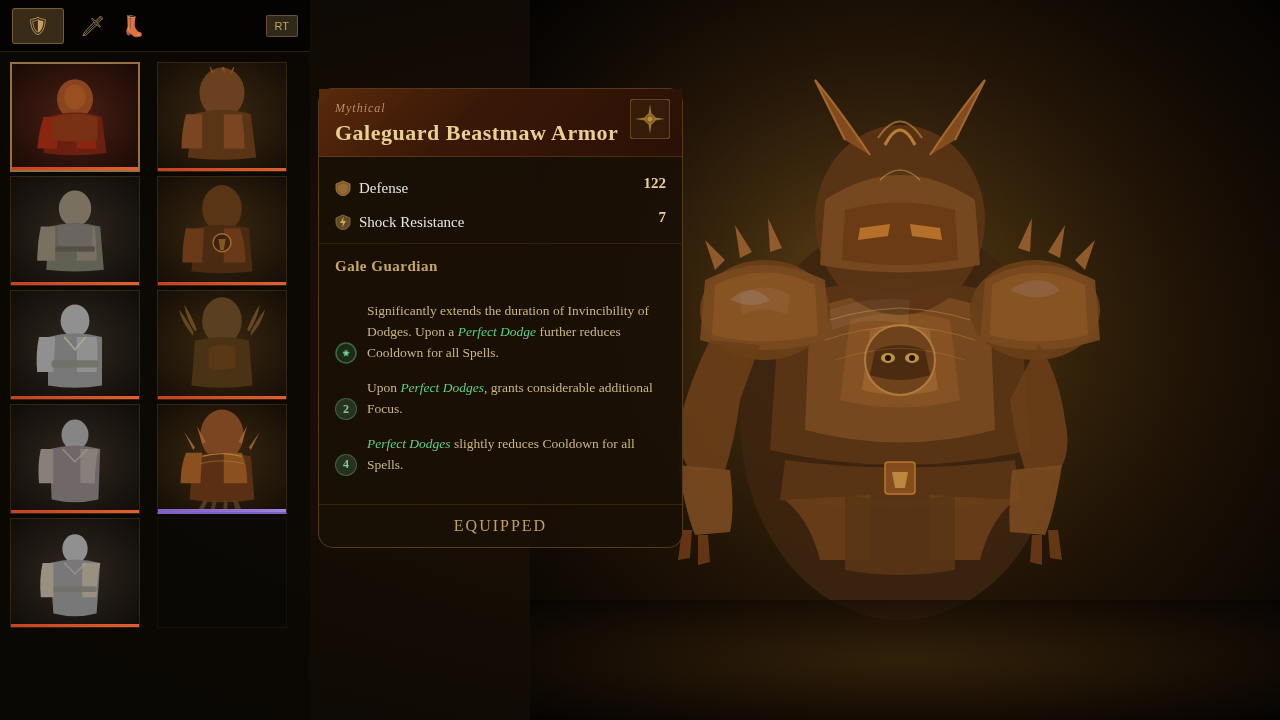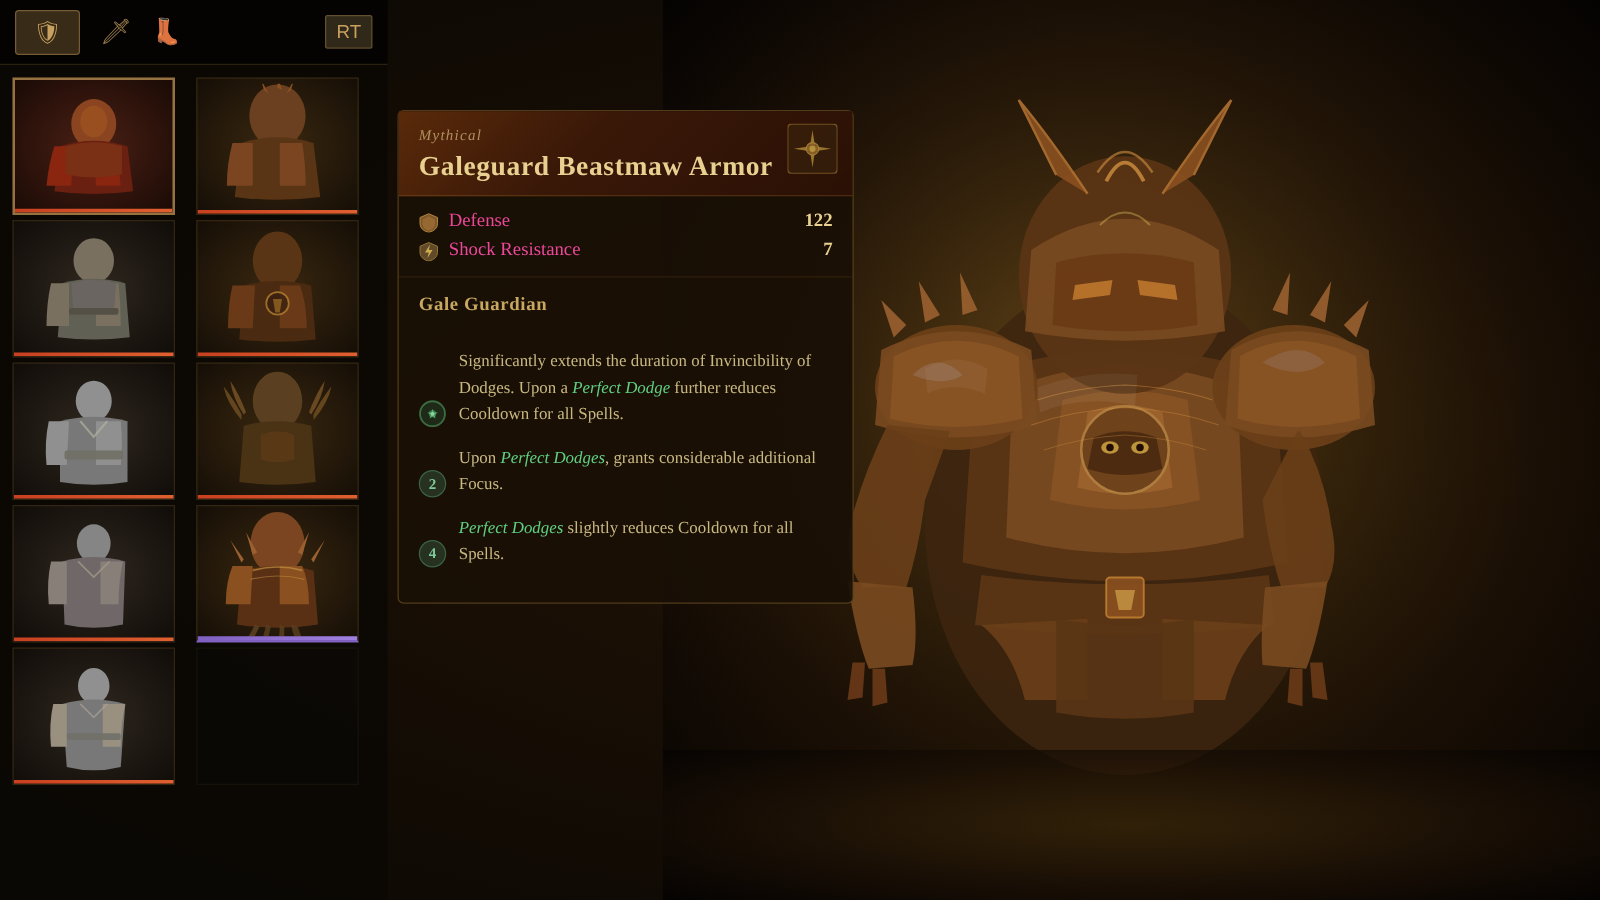--- a/index.html
+++ b/index.html
@@ -76,21 +76,21 @@
       color: #a08050;
       cursor: pointer;
     }
 
     .nav-button {
       margin-left: auto;
       background: rgba(60,50,30,0.8);
       border: 1px solid rgba(180,140,80,0.4);
       color: #c8a060;
       padding: 4px 8px;
-      font-size: 15px;
+      font-size: 11px;
       border-radius: 2px;
     }
 
     
     .item-grid {
       padding: 10px;
       display: grid;
       grid-template-columns: 1fr 1fr;
       gap: 4px;
       overflow-y: auto;
@@ -138,21 +138,21 @@
 
     
     .detail-panel {
       position: absolute;
       left: 318px;
       top: 88px;
       width: 365px;
       z-index: 3;
       background: rgba(25, 15, 5, 0.92);
       border: 1px solid rgba(120, 90, 40, 0.6);
-      border-radius: 5px;
+      border-radius: 15px;
     }
 
     .panel-header {
       background: linear-gradient(135deg, #5a2a0a 0%, #3a1808 40%, #2a1005 100%);
       padding: 12px 16px 10px;
       border-bottom: 1px solid rgba(120,80,30,0.4);
       position: relative;
     }
 
     .panel-rarity {
@@ -189,24 +189,25 @@
       display: flex;
       align-items: center;
       justify-content: space-between;
       margin-bottom: 6px;
     }
 
     .stat-row:last-child { margin-bottom: 0; }
 
     .stat-label {
       display: flex;
-      align-items: flex-end;
+      align-items: flex-start;
       gap: 8px;
-      color: #ec4899;
+      color: #e5e5e5;
       font-size: 15px;
+      margin-top: 11px;
     }
 
     .stat-value {
       color: #e8d090;
       font-size: 15px;
       font-weight: bold;
     }
 
     .panel-ability {
       padding: 14px 16px;
@@ -652,13 +653,16 @@
     </div>
 
     <div class="ability-item">
       <div class="ability-num">4</div>
       <div class="ability-text">
         <span class="highlight">Perfect Dodges</span> slightly reduces Cooldown for all Spells.
       </div>
     </div>
   </div>
 
+  <div class="panel-footer">
+    <span class="equipped-label">Equipped</span>
+  </div>
 </div>
 
 </body></html>

